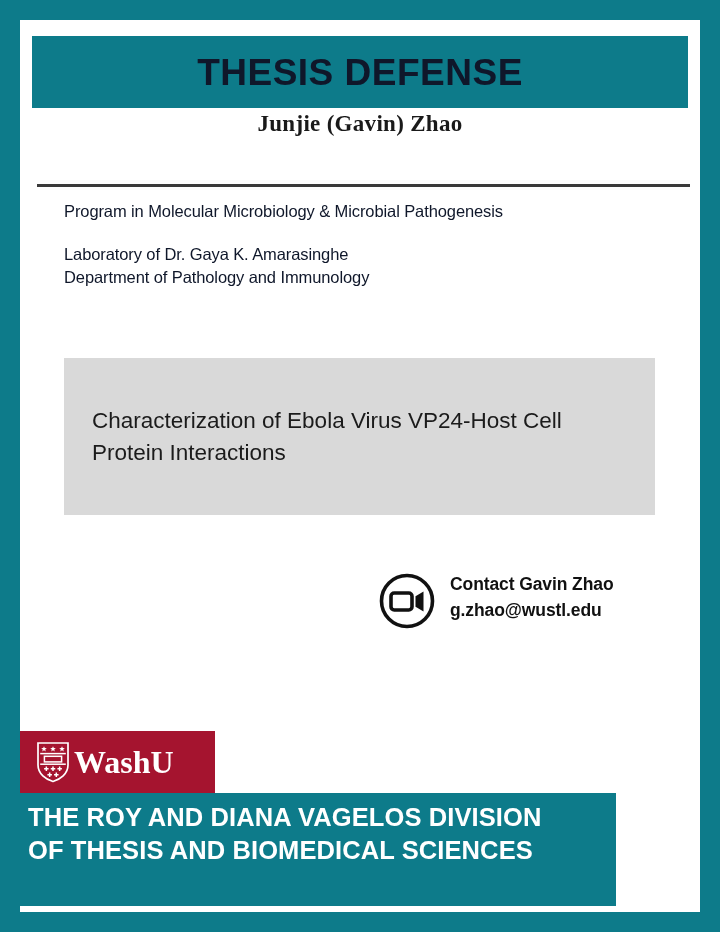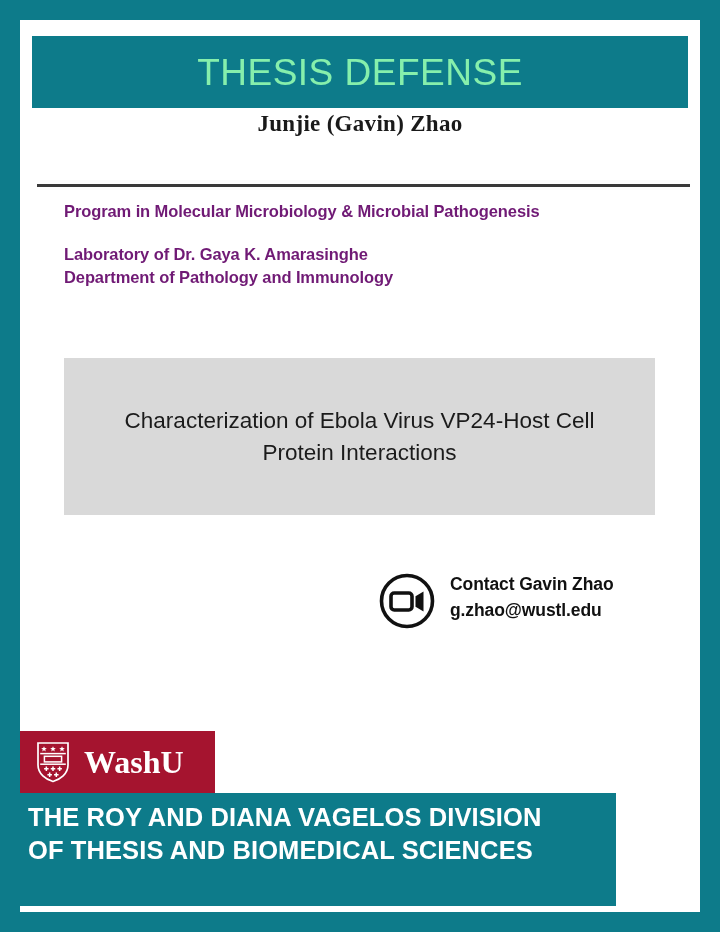--- a/index.html
+++ b/index.html
@@ -33,23 +33,23 @@
     left: 32px;
     top: 36px;
     width: 656px;
     height: 72px;
     background: #0d7b8a;
     display: flex;
     align-items: center;
     justify-content: center;
   }
   .header-title {
-    color: #86efac;
+    color: #0f172a;
     font-size: 37px;
-    font-weight: normal;
+    font-weight: bold;
     letter-spacing: 0.5px;
     line-height: 1;
   }
 
   
   .presenter-name {
     position: absolute;
     left: 32px;
     top: 111px;
     width: 656px;
@@ -66,22 +66,22 @@
     top: 184px;
     width: 653px;
     height: 3px;
     background: #3a3a3a;
   }
 
   
   .affil {
     position: absolute;
     left: 64px;
-    color: #701a75;
-    font-weight: bold;
+    color: #0f172a;
+    font-weight: normal;
     font-size: 16.5px;
     line-height: 1.42;
     letter-spacing: -0.1px;
   }
   .affil-program { top: 200px; }
   .affil-lab     { top: 243px; }
 
   
   .title-box {
     position: absolute;
@@ -90,21 +90,20 @@
     width: 591px;
     height: 157px;
     background: #d9d9d9;
     display: flex;
     align-items: center;
     justify-content: center;
     box-sizing: border-box;
     padding: 0 28px;
   }
   .title-box-text {
-    text-align: center;
     font-size: 22.5px;
     color: #1b1b1b;
     line-height: 1.38;
   }
 
   
   .detail-col {
     position: absolute;
     display: flex;
     align-items: flex-start;
@@ -139,21 +138,21 @@
     display: flex;
     align-items: center;
   }
   .washu-crest {
     flex: 0 0 auto;
     margin-left: 16px;
     width: 34px;
     height: 42px;
   }
   .washu-word {
-    margin-left: 14px;
+    margin-left: 4px;
     color: #ffffff;
     font-family: "Liberation Serif", serif;
     font-size: 32px;
     font-weight: bold;
     line-height: 1;
     letter-spacing: 0px;
   }
 
   
   .bottom-banner {

